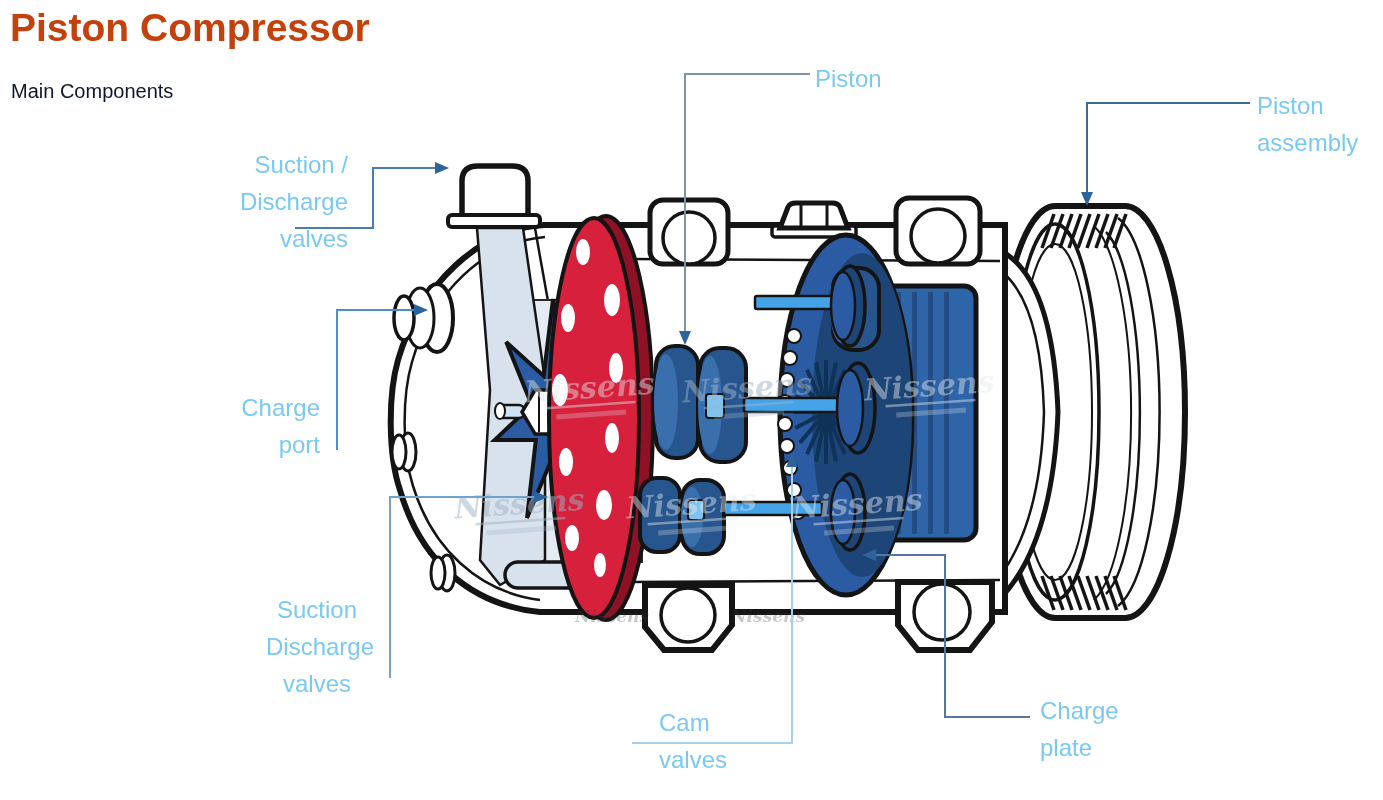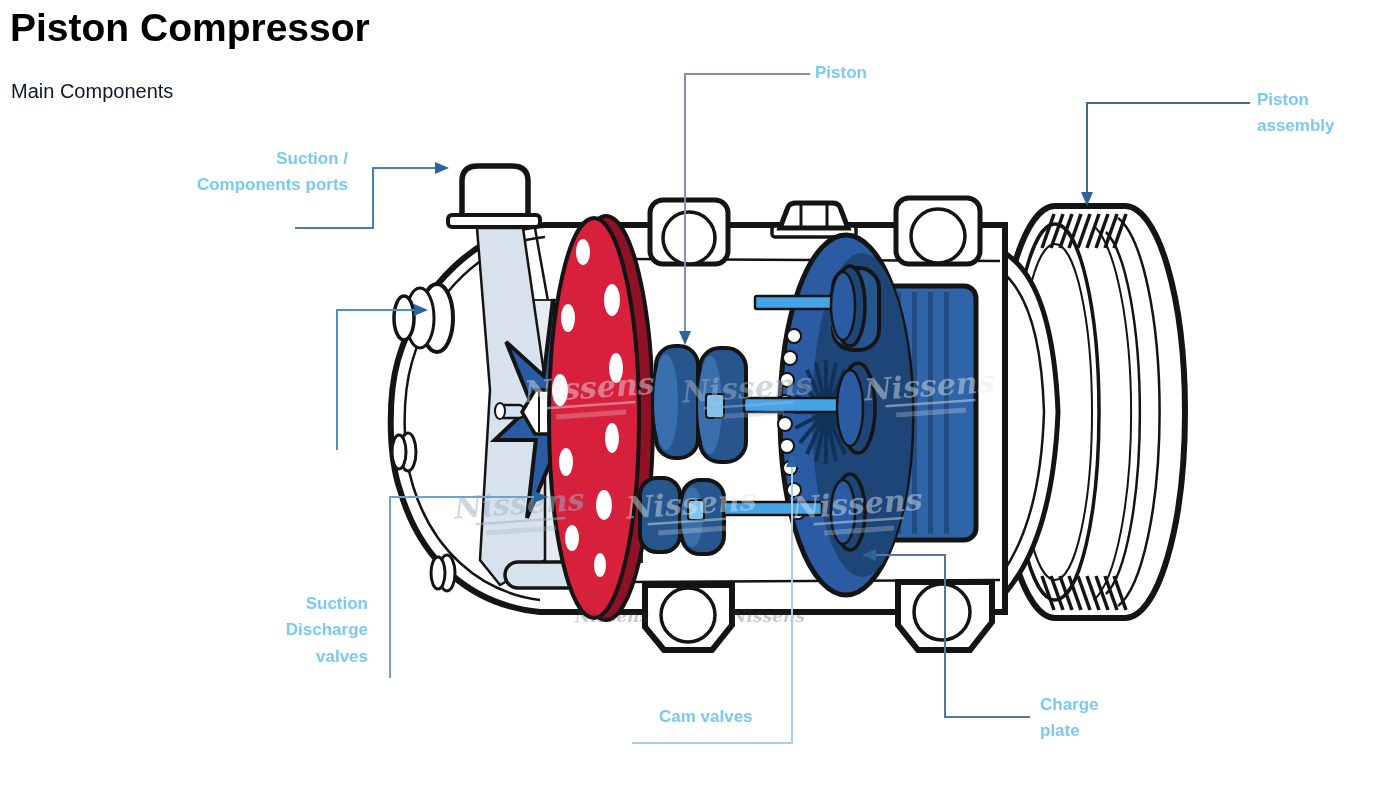--- a/index.html
+++ b/index.html
@@ -1,28 +1,28 @@
 <!DOCTYPE html>
 <html><head>
 <meta charset="utf-8">
 <style>
   html,body{margin:0;padding:0;background:#ffffff;}
   #page{position:relative;width:1383px;height:800px;background:#ffffff;overflow:hidden;
         font-family:"Liberation Sans",sans-serif;}
   #illustration{position:absolute;left:0;top:0;width:1383px;height:800px;}
   .page-title{position:absolute;left:10px;top:6px;font-size:39px;font-weight:700;
-              color:#000000;letter-spacing:0px;}
+              color:#c2410c;letter-spacing:0px;}
   .page-subtitle{position:absolute;left:11px;top:80px;font-size:20px;color:#0f172a;}
-  .callout{position:absolute;font-size:17px;line-height:1.55;color:#79C9F1;font-weight:bold;}
+  .callout{position:absolute;font-size:24px;line-height:1.55;color:#79C9F1;}
   .r{text-align:right;}
   #lbl-piston{left:815px;top:60px;width:80px;}
   #lbl-clutch{left:1257px;top:87px;width:100px;}
   #lbl-ports{left:186px;top:146px;width:162px;}
   #lbl-charge{left:238px;top:389px;width:82px;}
-  #lbl-valves{left:266px;top:591px;width:102px;}
+  #lbl-valves{left:266px;top:591px;width:102px;text-align:center;}
   #lbl-cam{left:659px;top:704px;width:120px;}
   #lbl-wobble{left:1040px;top:692px;width:92px;}
   .wm{font-family:"DejaVu Serif",serif;font-style:italic;font-weight:700;font-size:30px;}
   .wm-s{font-family:"DejaVu Serif",serif;font-style:italic;font-weight:700;font-size:17px;}
 </style>
 </head>
 <body>
 
 <div id="page">
 
@@ -285,18 +285,19 @@
       <polyline points="632,743 792,743 792,465" stroke="#A9CFEA"></polyline>
       <polygon points="792,453 786,467 798,467" fill="#2C649C" stroke="none"></polygon>
 
       <polyline points="1030,717 945,717 945,555 875,555" stroke="#54779F"></polyline>
       <polygon points="862,555 876,549 876,561" fill="#2C649C" stroke="none"></polygon>
     </g>
   </svg>
 
   <div class="callout" id="lbl-piston">Piston</div>
   <div class="callout" id="lbl-clutch">Piston assembly</div>
-  <div class="callout r" id="lbl-ports">Suction / Components ports</div>
+  <div class="callout r" id="lbl-ports">Suction / Discharge valves</div>
+  <div class="callout r" id="lbl-charge">Charge port</div>
   <div class="callout r" id="lbl-valves">Suction Discharge valves</div>
   <div class="callout" id="lbl-cam">Cam valves</div>
   <div class="callout" id="lbl-wobble">Charge plate</div>
 
 </div>
 
 </body></html>

